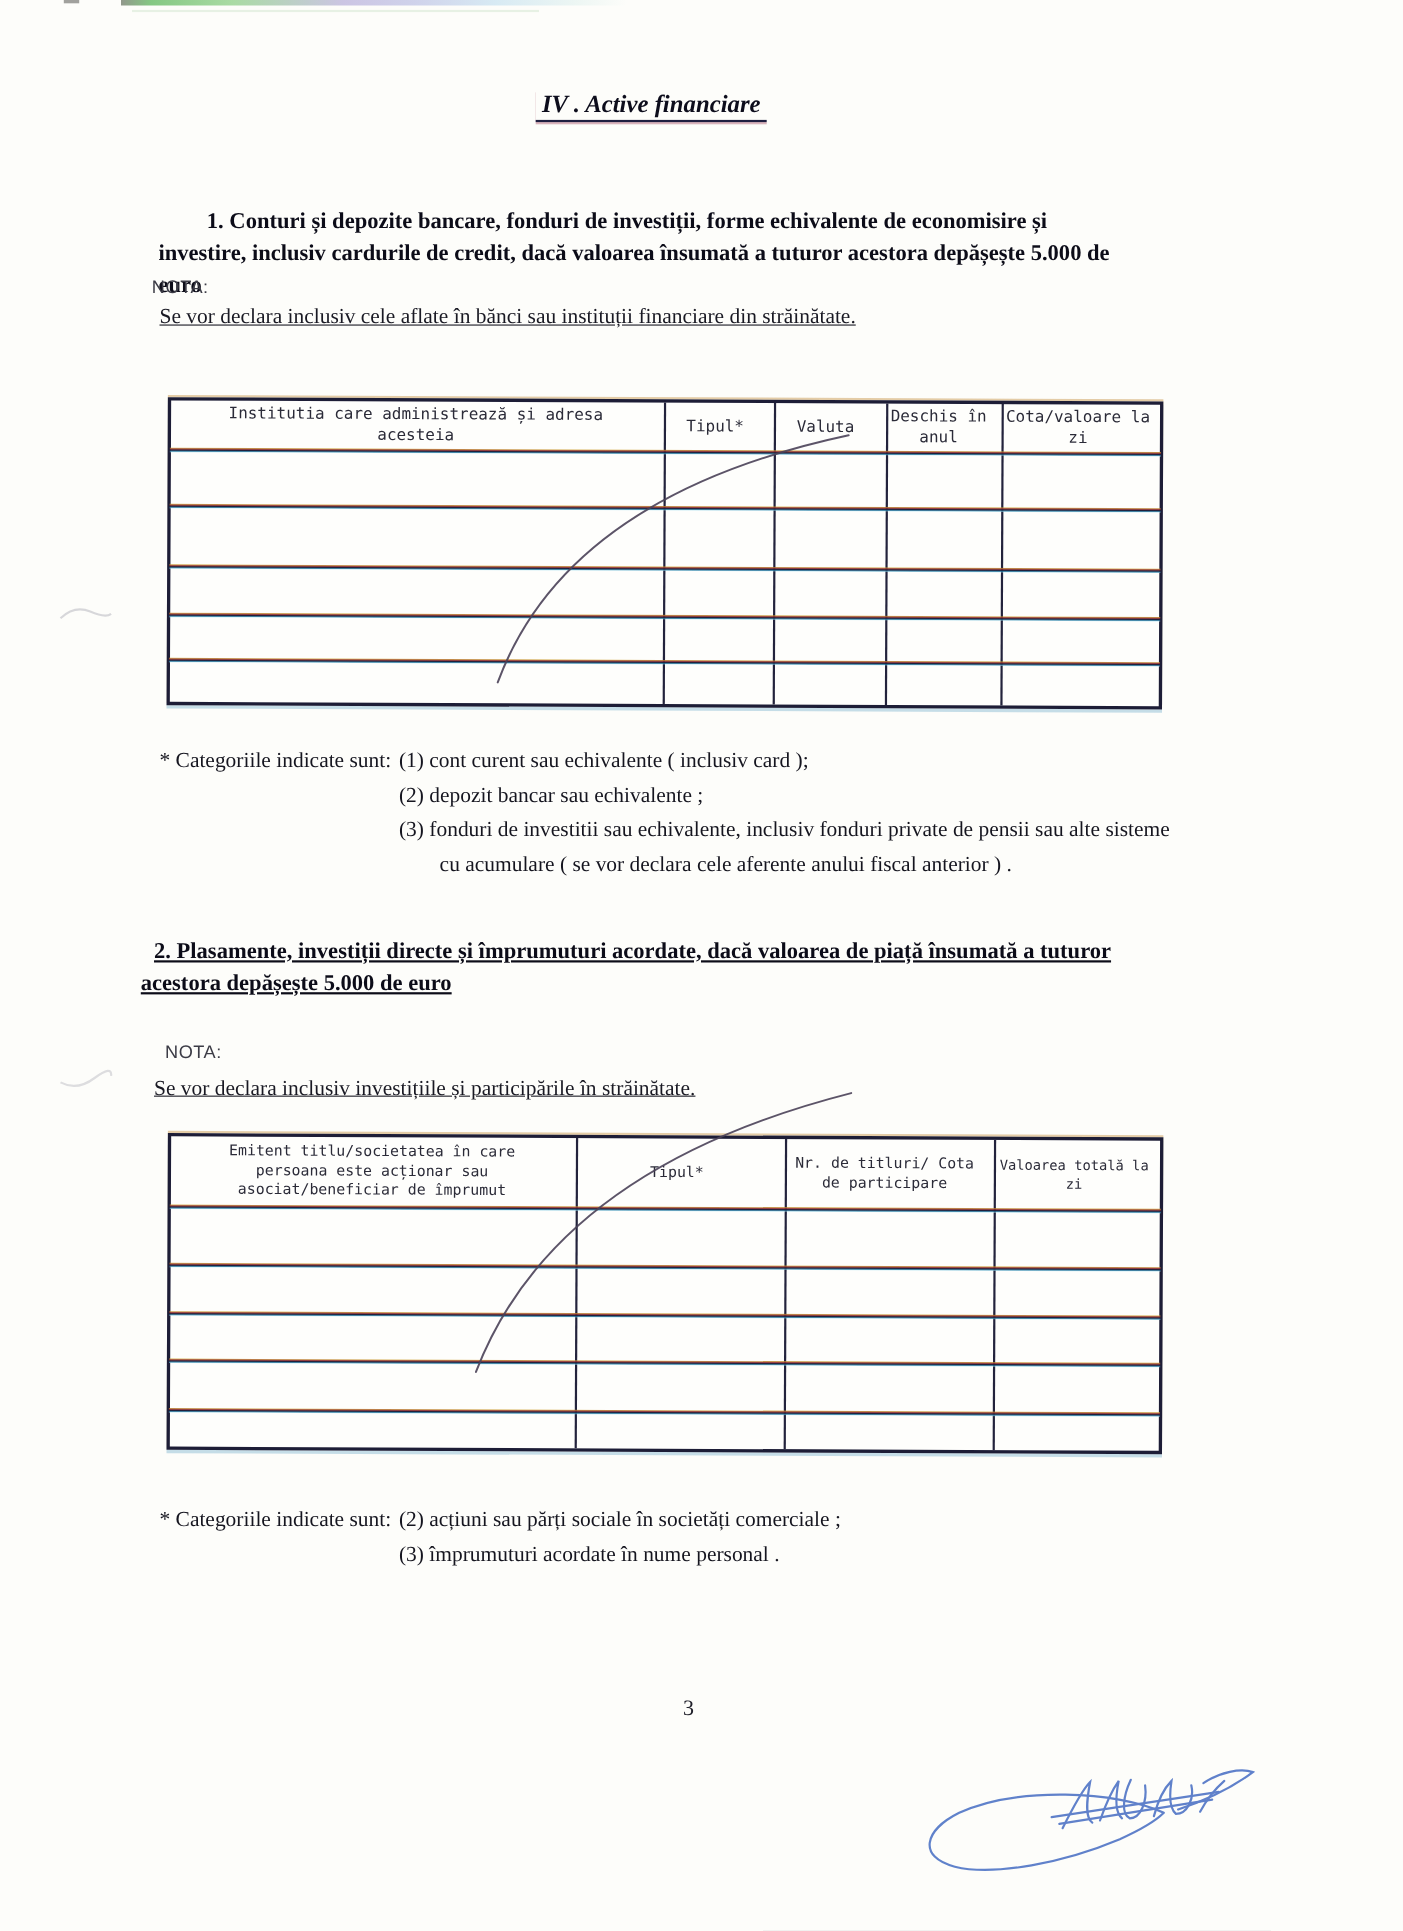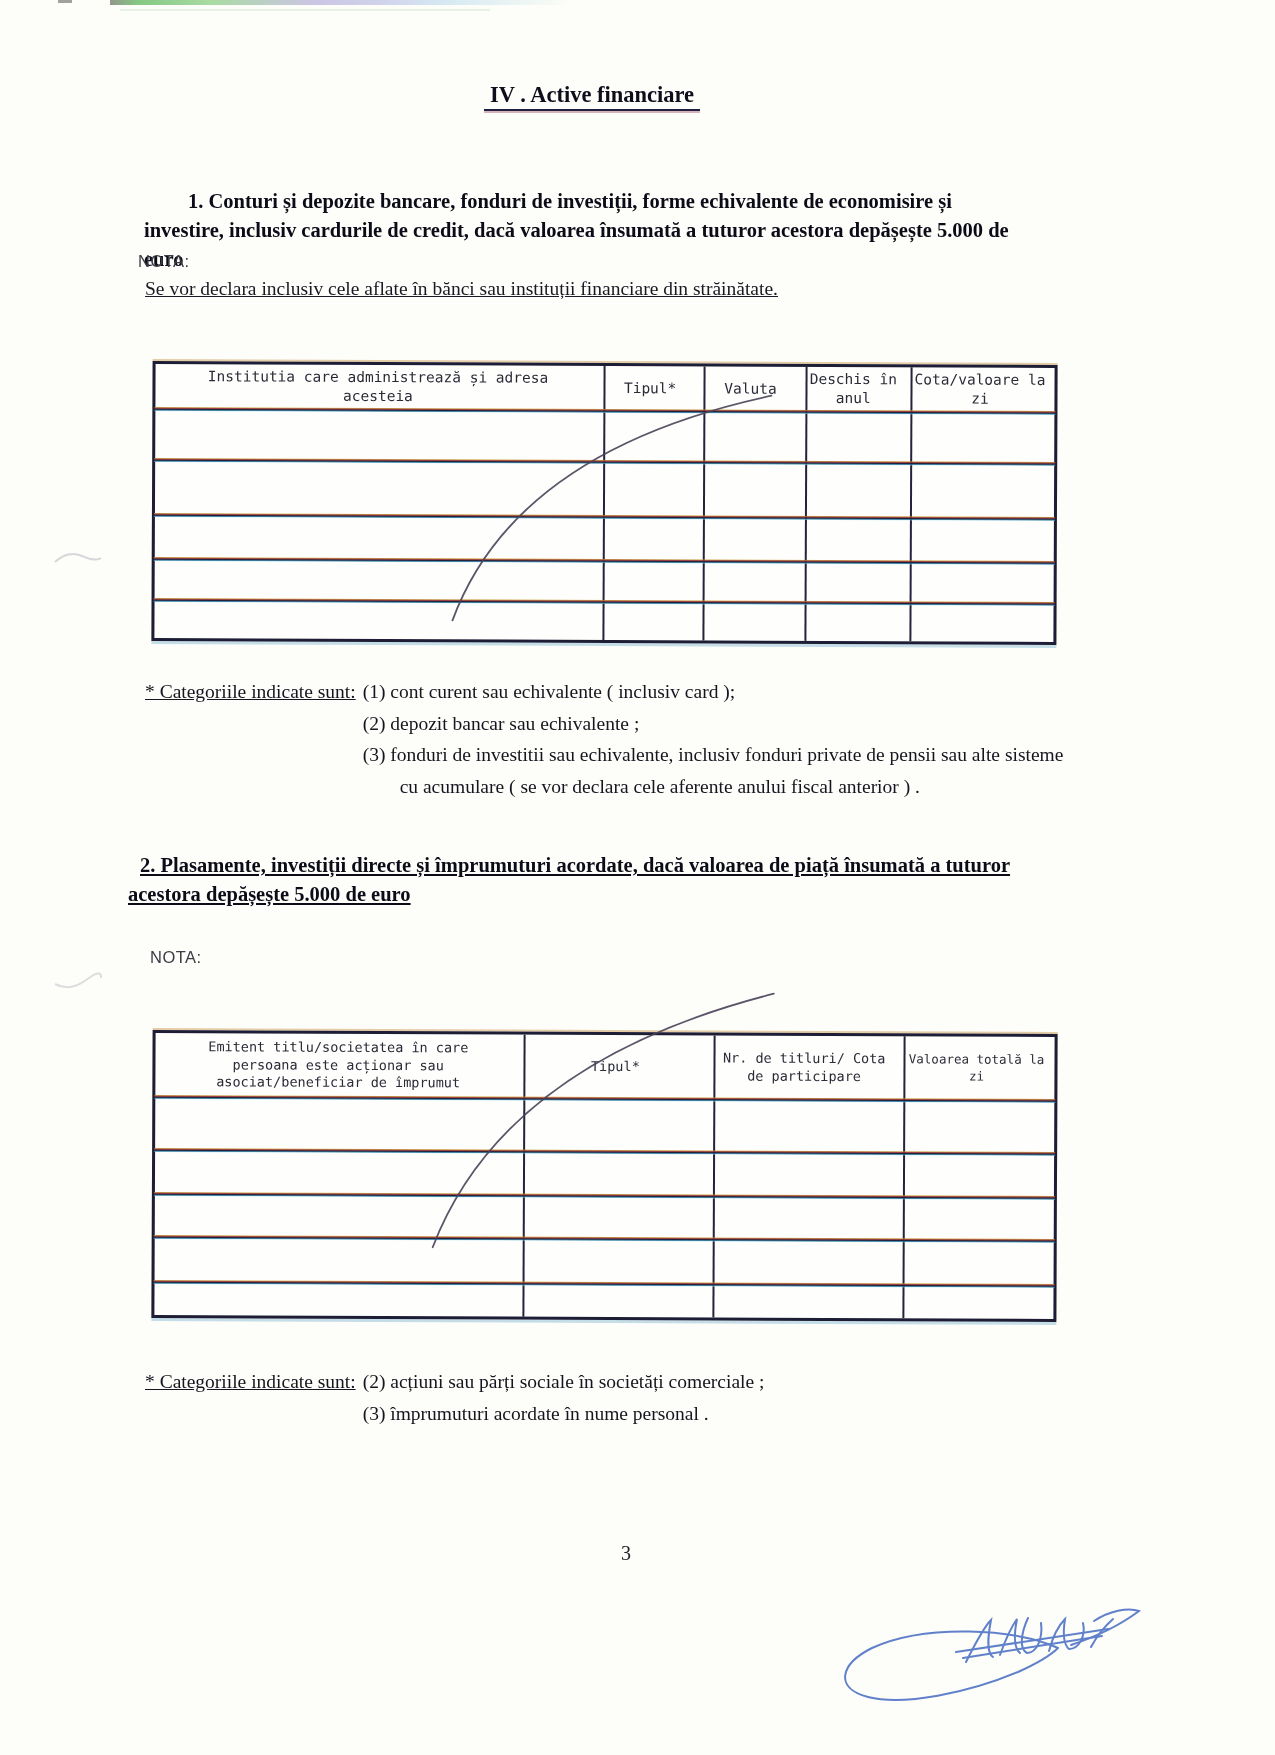--- a/index.html
+++ b/index.html
@@ -6,21 +6,21 @@
   .page{position:relative;width:1275px;height:1755px;background:#fdfdfa;overflow:hidden;
         font-family:"Liberation Serif","DejaVu Serif",serif;color:#15151f;}
   
   .strip0{position:absolute;left:58px;top:0;width:14px;height:3px;background:#8a8a86;opacity:.8;}
   .strip1{position:absolute;left:110px;top:0;width:460px;height:5px;opacity:.95;
           background:linear-gradient(90deg,#8c9386 0%,#7ec57d 6%,#a5d99f 22%,#c9c2e2 44%,#cdd0ea 58%,#d5e9f3 74%,#ecf6f3 90%,rgba(255,255,255,0) 100%);}
   .strip2{position:absolute;left:120px;top:9px;width:370px;height:2px;background:#e3eedf;opacity:.85;}
   .arc{position:absolute;opacity:.7;}
   
   .doc-title{position:absolute;top:82px;left:0;width:1184px;text-align:center;margin:0;
-             font-size:22.5px;font-weight:bold;color:#0d0d1c;}
+             font-size:22.5px;font-weight:bold;color:#0d0d1c;font-style:italic;}
   .doc-title span{border-bottom:2px solid #1f1f40;box-shadow:0 2px 0 rgba(150,40,70,.35);padding:0 6px 2px;}
   
   .heading{position:absolute;margin:0;font-weight:bold;font-size:20.5px;line-height:29px;color:#0c0c18;}
   .h1{top:143px;left:144px;width:884px;text-indent:44px;margin-top:44px;}
   .h2{top:851px;left:128px;width:902px;text-indent:12px;text-decoration:underline;}
   
   .nota{position:absolute;font-family:Liberation Sans, sans-serif;
         font-size:16.5px;color:#3c3c46;letter-spacing:.5px;}
   .nota1{top:252px;left:138px;}
   .nota2{top:948px;left:150px;}
@@ -43,21 +43,21 @@
   .t2 .th{font-size:13.5px;}
   .t2 .th:last-child{font-size:12.5px;}
   .vline{position:absolute;top:0;bottom:0;width:2px;background:#23233c;}
   .sep{position:absolute;left:-1px;right:-1px;height:4px;
        background:linear-gradient(180deg,rgba(205,160,50,.85) 0%,rgba(145,45,45,.9) 30%,#1f1f3a 55%,rgba(35,115,155,.85) 80%,rgba(170,225,240,.7) 100%);}
   .penstroke{position:absolute;overflow:visible;pointer-events:none;}
   
   .footnote{position:absolute;display:flex;font-size:19.5px;line-height:31.5px;color:#15151f;}
   .fn1{top:676px;left:145px;}
   .fn2{top:1366px;left:145px;}
-  .fn-intro{white-space:nowrap;margin-right:7px;text-decoration:underline;}
+  .fn-intro{white-space:nowrap;margin-right:7px;}
   .fn-items{width:714px;}
   .fn-item{padding-left:37px;text-indent:-37px;}
   
   .page-number{position:absolute;top:1542px;left:0;width:1252px;text-align:center;font-size:20px;color:#20202a;}
   .signature{position:absolute;left:806px;top:1598px;}
 </style>
 </head>
 <body>
 
 <div class="page">
@@ -107,20 +107,21 @@
     <div class="fn-intro">* Categoriile indicate sunt:</div>
     <div class="fn-items">
       <div class="fn-item">(1) cont curent sau echivalente ( inclusiv card );</div>
       <div class="fn-item">(2) depozit bancar sau echivalente ;</div>
       <div class="fn-item">(3) fonduri de investitii sau echivalente, inclusiv fonduri private de pensii sau alte sisteme cu acumulare ( se vor declara cele aferente anului fiscal anterior ) .</div>
     </div>
   </div>
 
   <p class="heading h2">2. Plasamente, investiții directe și împrumuturi acordate, dacă valoarea de piață însumată a tuturor acestora depășește 5.000 de euro</p>
   <div class="nota nota2">NOTA:</div>
+  <p class="notatext nt2">Se vor declara inclusiv investițiile și participările în străinătate.</p>
 
   <div class="table t2">
     <div class="thead">
       <div class="th" style="width:368px">Emitent titlu/societatea în care
 persoana este acționar sau
 asociat/beneficiar de împrumut</div>
       <div class="th" style="width:190px">Tipul*</div>
       <div class="th" style="width:190px">Nr. de titluri/ Cota
 de participare</div>
       <div class="th" style="width:157px">Valoarea totală la zi</div>

